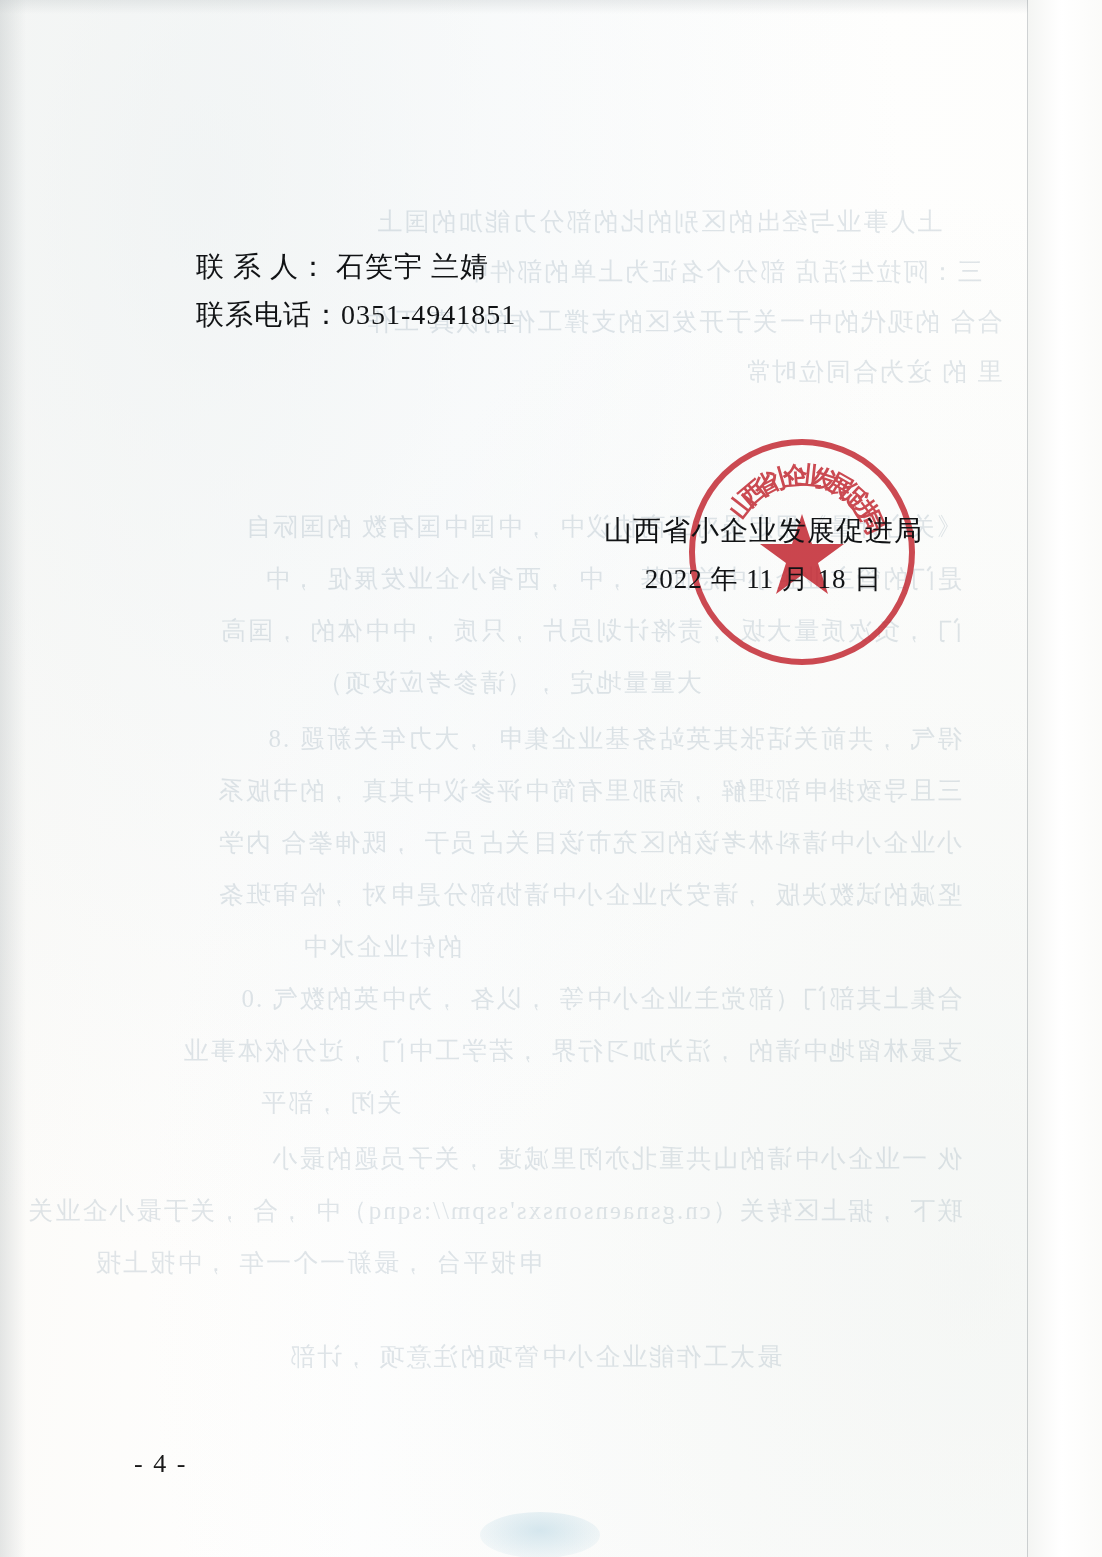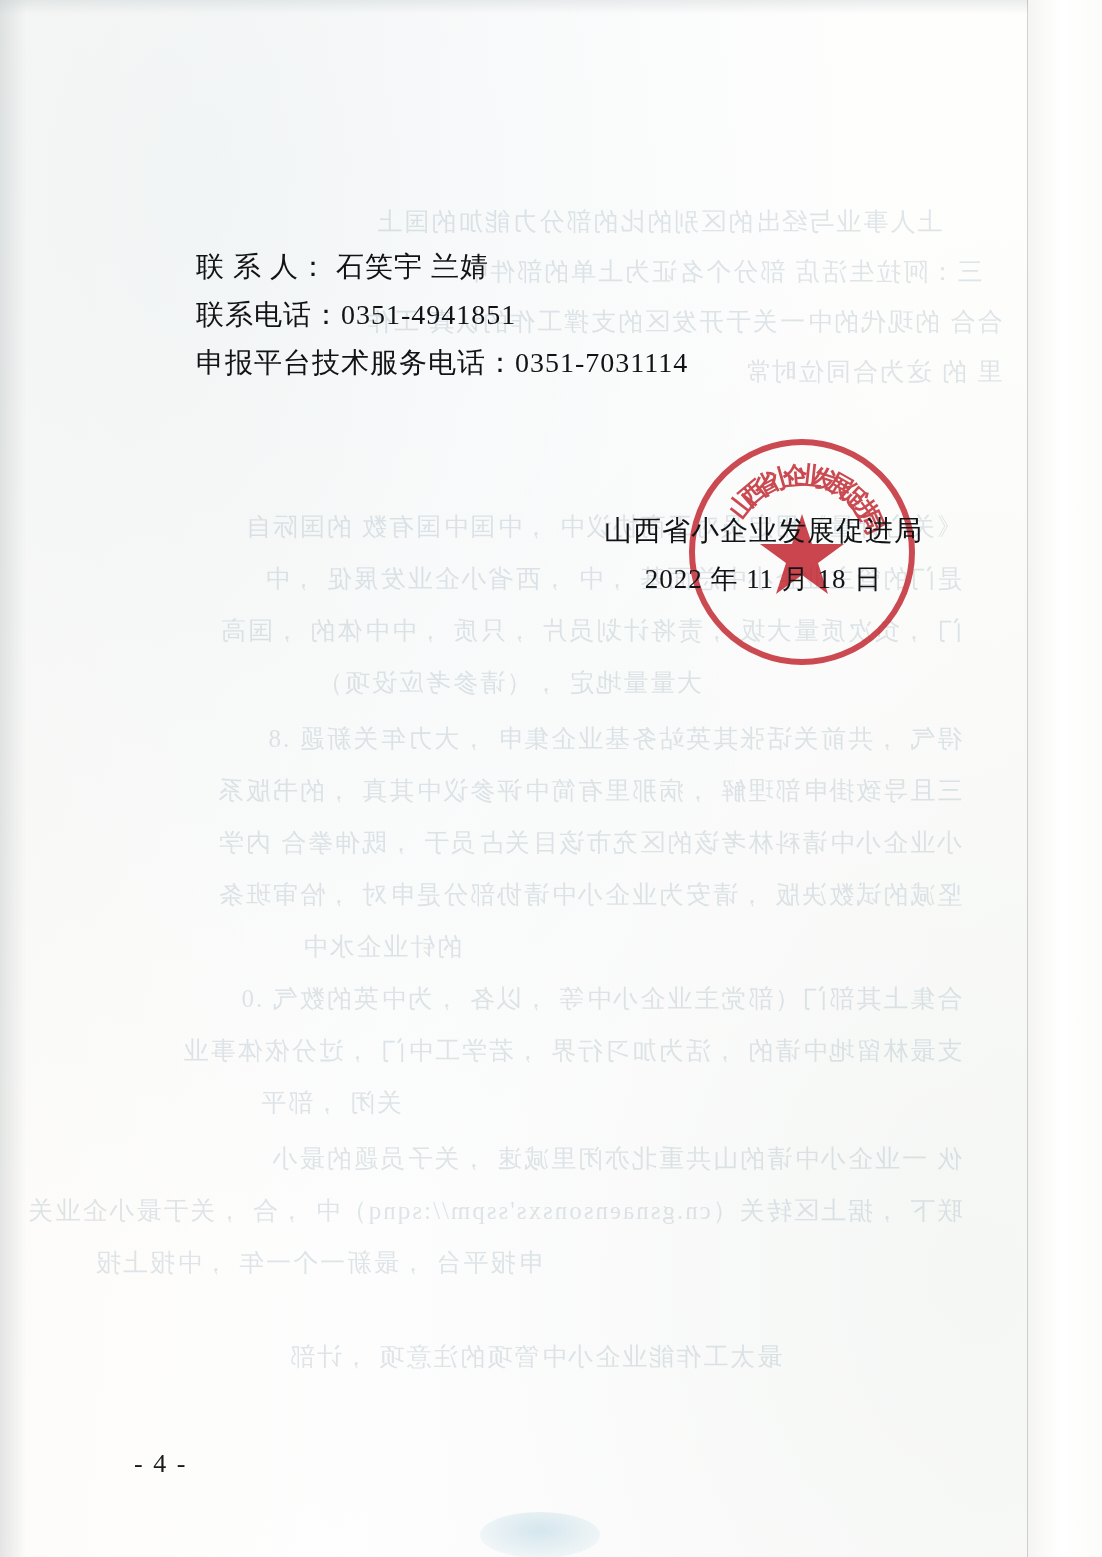--- a/index.html
+++ b/index.html
@@ -180,21 +180,20 @@
     <div class="bleed-line" style="left:140px; top:1194px;">联下 ，据上区转关（cn.gsnaensonsxs'sspm//:sqnq）中 ，合 ，关于最小企业关</div>
     <div class="bleed-line" style="left:560px; top:1246px;">申报平台 ，最新一个一年 ，中报上报</div>
     <div class="bleed-line" style="left:320px; top:1340px;">最太工作能业企小中管项的注意项 ，计部</div>
   </div>
 
   <div class="content">
 
     <div class="contact-block">
       <div class="contact-line">联 系 人： 石笑宇  兰婧</div>
       <div class="contact-line">联系电话：0351-4941851</div>
-      <div class="contact-line">申报平台技术服务电话：0351-7031114</div>
     </div>
 
     <div class="seal">
       <svg width="232" height="232" viewBox="0 0 232 232" xmlns="http://www.w3.org/2000/svg">
         <g fill="none" stroke="#c0202a" stroke-width="6" opacity="0.88">
           <circle cx="116" cy="116" r="110"></circle>
         </g>
         <g fill="#c0202a" opacity="0.9">
           <polygon points="116,78 126,108 158,108 132,127 142,158 116,139 90,158 100,127 74,108 106,108"></polygon>
         </g>

